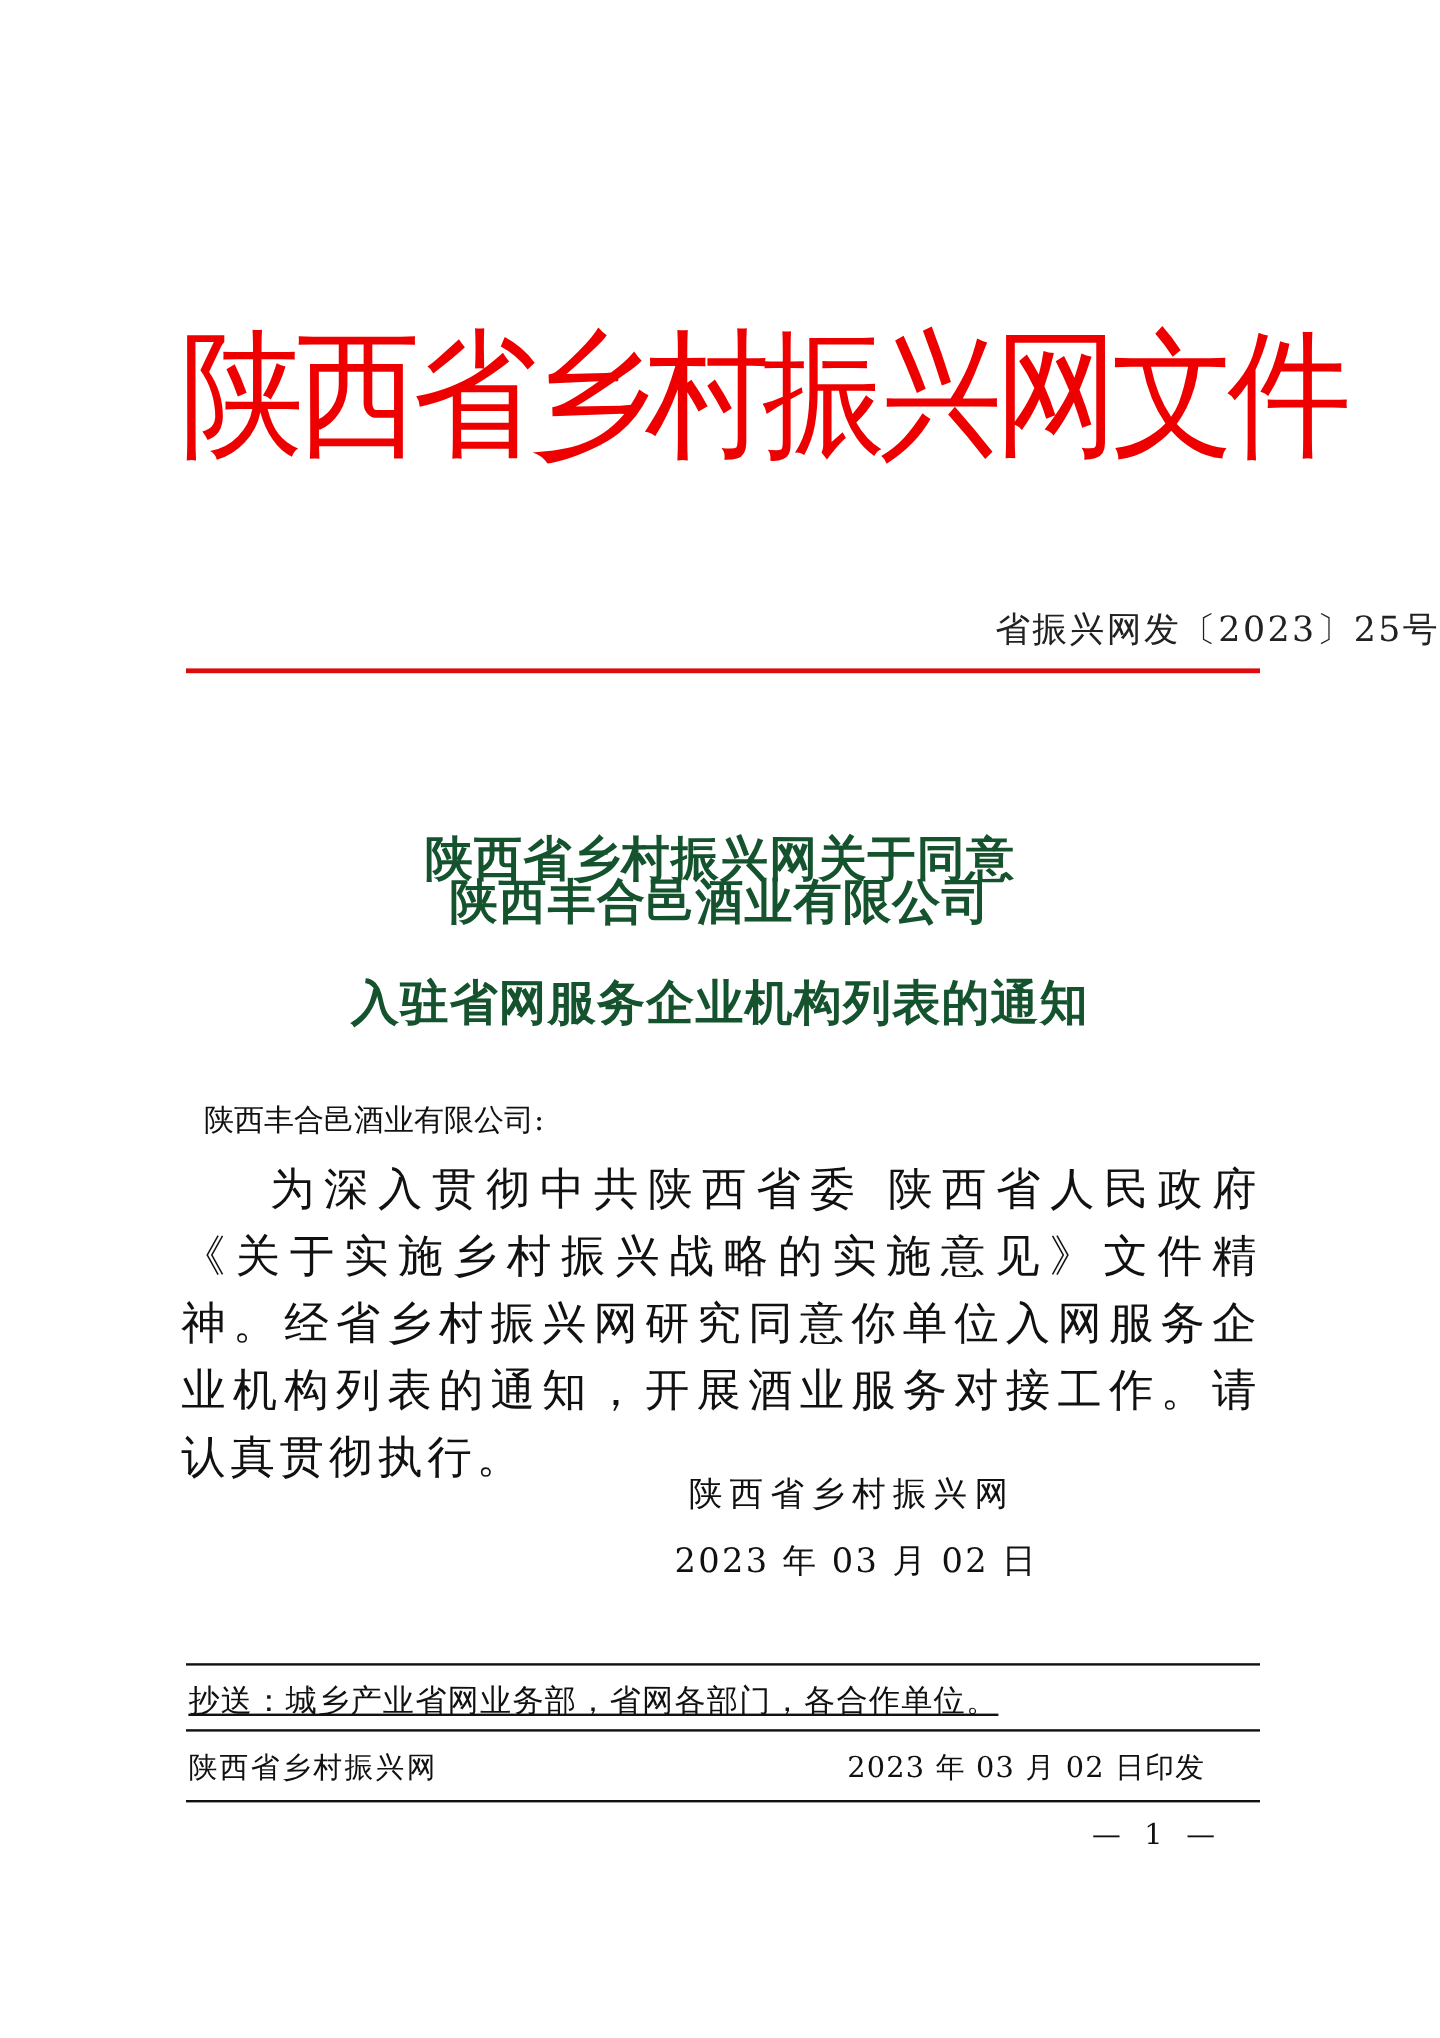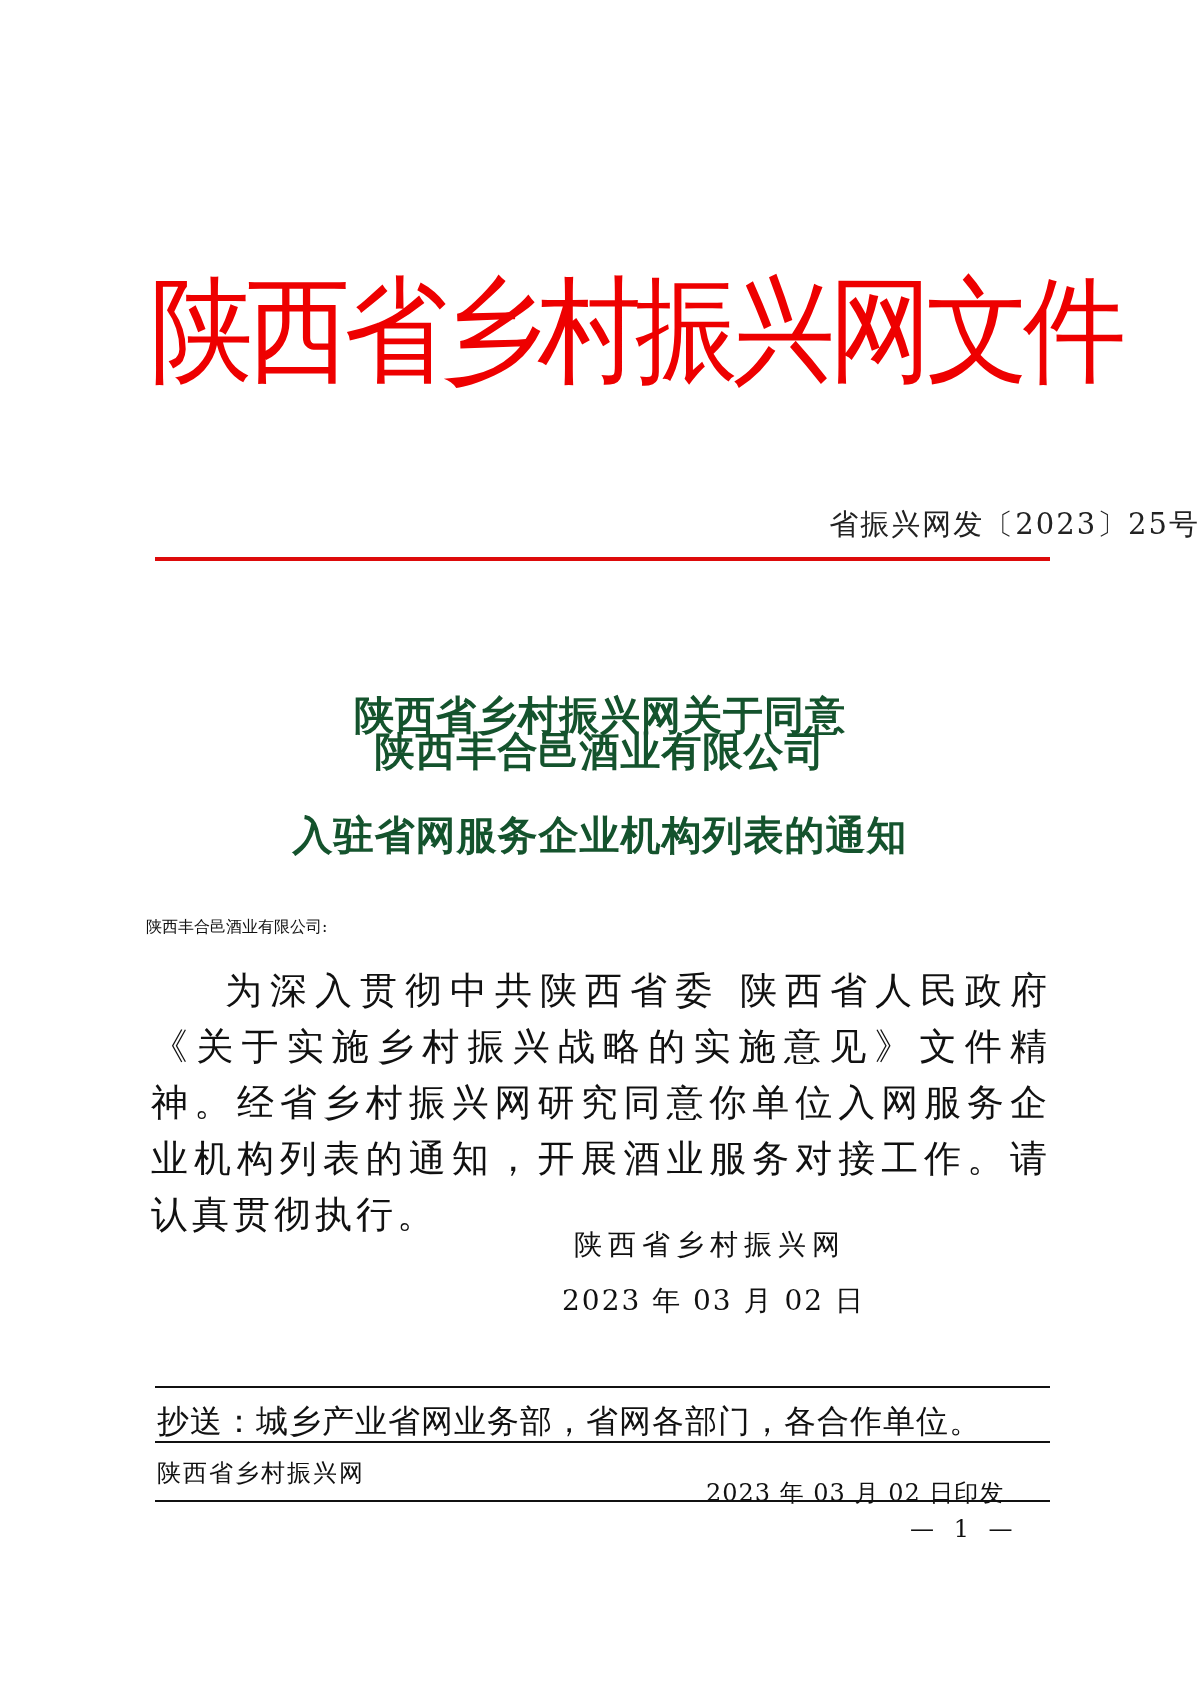--- a/index.html
+++ b/index.html
@@ -3,29 +3,29 @@
 <meta charset="utf-8">
 <style>
   html, body { margin: 0; padding: 0; background: #ffffff; }
   body { width: 1200px; height: 1698px; position: relative; overflow: hidden; font-family: "DejaVu Serif", "Liberation Serif", serif; color: #111; }
   .abs { position: absolute; }
   .red-title { left: 150px; top: 262px; width: 900px; text-align: center; color: #ee0000; font-size: 103px; line-height: 120px; letter-spacing: -6px; font-weight: normal; transform: scaleY(1.12); transform-origin: top center; white-space: nowrap; }
   .doc-number { left: 0; width: 1200px; top: 505px; text-align: right; font-size: 29px; letter-spacing: 2px; color: #222; }
   .red-rule { left: 155px; width: 895px; top: 557px; height: 4px; background: #dd0b0b; }
   .headline { left: 0; width: 1200px; text-align: center; font-size: 40px; font-weight: bold; color: #14532d; letter-spacing: 1px; }
   .h1 { top: 688px; } .h2 { top: 712px; margin-top: 12px; } .h3 { top: 808px; }
-  .salutation { left: 146px; top: 917px; font-size: 16px; }
+  .salutation { left: 170px; top: 917px; font-size: 25px; }
   .body-text { left: 151px; top: 963px; width: 900px; font-size: 37px; line-height: 56px; letter-spacing: 4px; text-align: justify; text-indent: 2em; }
   .sign-org { left: 574px; top: 1226px; font-size: 28px; letter-spacing: 6px; }
   .sign-date { left: 562px; top: 1282px; font-size: 28px; letter-spacing: 2px; }
   .rule { left: 155px; width: 895px; height: 2px; background: #111; }
   .r1 { top: 1386px; } .r2 { top: 1441px; } .r3 { top: 1500px; }
-  .cc { left: 157px; top: 1400px; font-size: 32px; letter-spacing: 1px; }
+  .cc { left: 157px; top: 1400px; font-size: 26px; letter-spacing: 1px; text-decoration: underline; }
   .footer-org { left: 157px; top: 1457px; font-size: 24px; letter-spacing: 2px; }
-  .footer-date { left: 706px; top: 1457px; font-size: 24px; letter-spacing: 1px; margin-top: 20px; }
+  .footer-date { left: 706px; top: 1457px; font-size: 24px; letter-spacing: 1px; }
   .page-no { left: 910px; top: 1515px; font-size: 24px; letter-spacing: 6px; }
 </style>
 </head>
 <body>
 
 <div class="abs red-title">陕西省乡村振兴网文件</div>
 <div class="abs doc-number">省振兴网发〔2023〕25号</div>
 <div class="abs red-rule"></div>
 
 <div class="abs headline h1">陕西省乡村振兴网关于同意</div>

